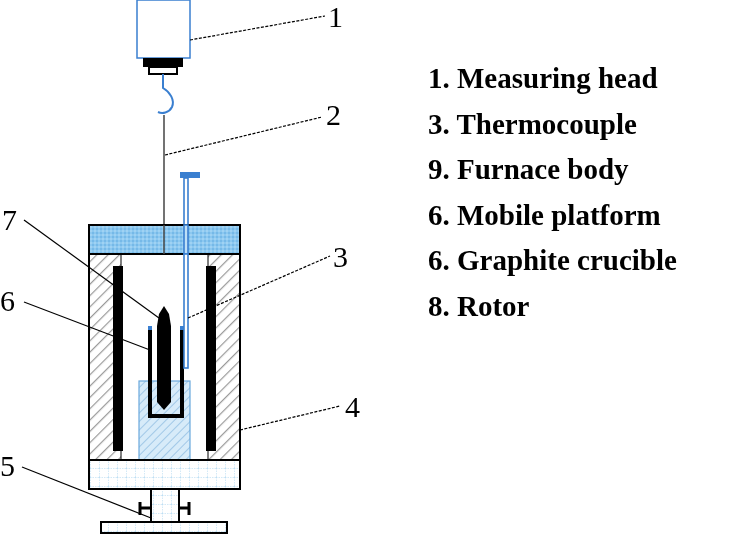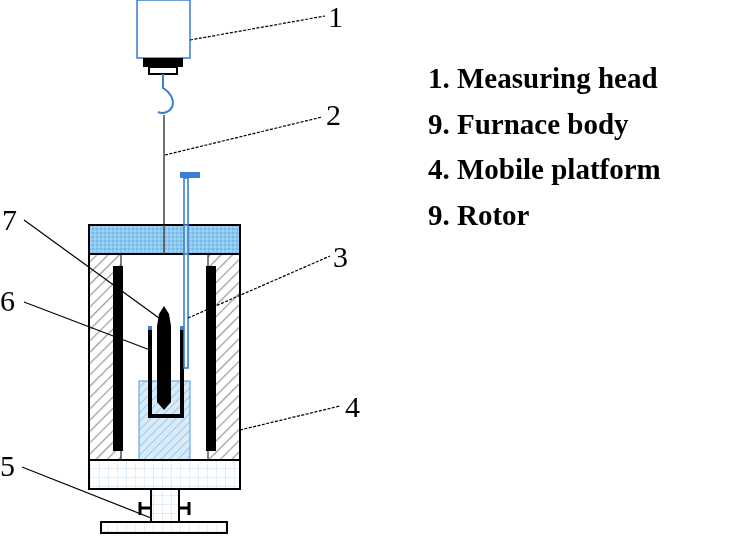--- a/index.html
+++ b/index.html
@@ -101,16 +101,18 @@
 <div class="callout" style="left:328px; top:2px;">1</div>
 <div class="callout" style="left:326px; top:100px;">2</div>
 <div class="callout" style="left:333px; top:242px;">3</div>
 <div class="callout" style="left:345px; top:392px;">4</div>
 <div class="callout" style="left:0px; top:451px;">5</div>
 <div class="callout" style="left:0px; top:286px;">6</div>
 <div class="callout" style="left:2px; top:205px;">7</div>
 
 <ul class="legend">
   <li>1. Measuring head</li>
+  <li>3. Thermocouple</li>
   <li>9. Furnace body</li>
-  <li>4. Mobile platform</li>
-  <li>9. Rotor</li>
+  <li>6. Mobile platform</li>
+  <li>6. Graphite crucible</li>
+  <li>8. Rotor</li>
 </ul>
 
 </body></html>

